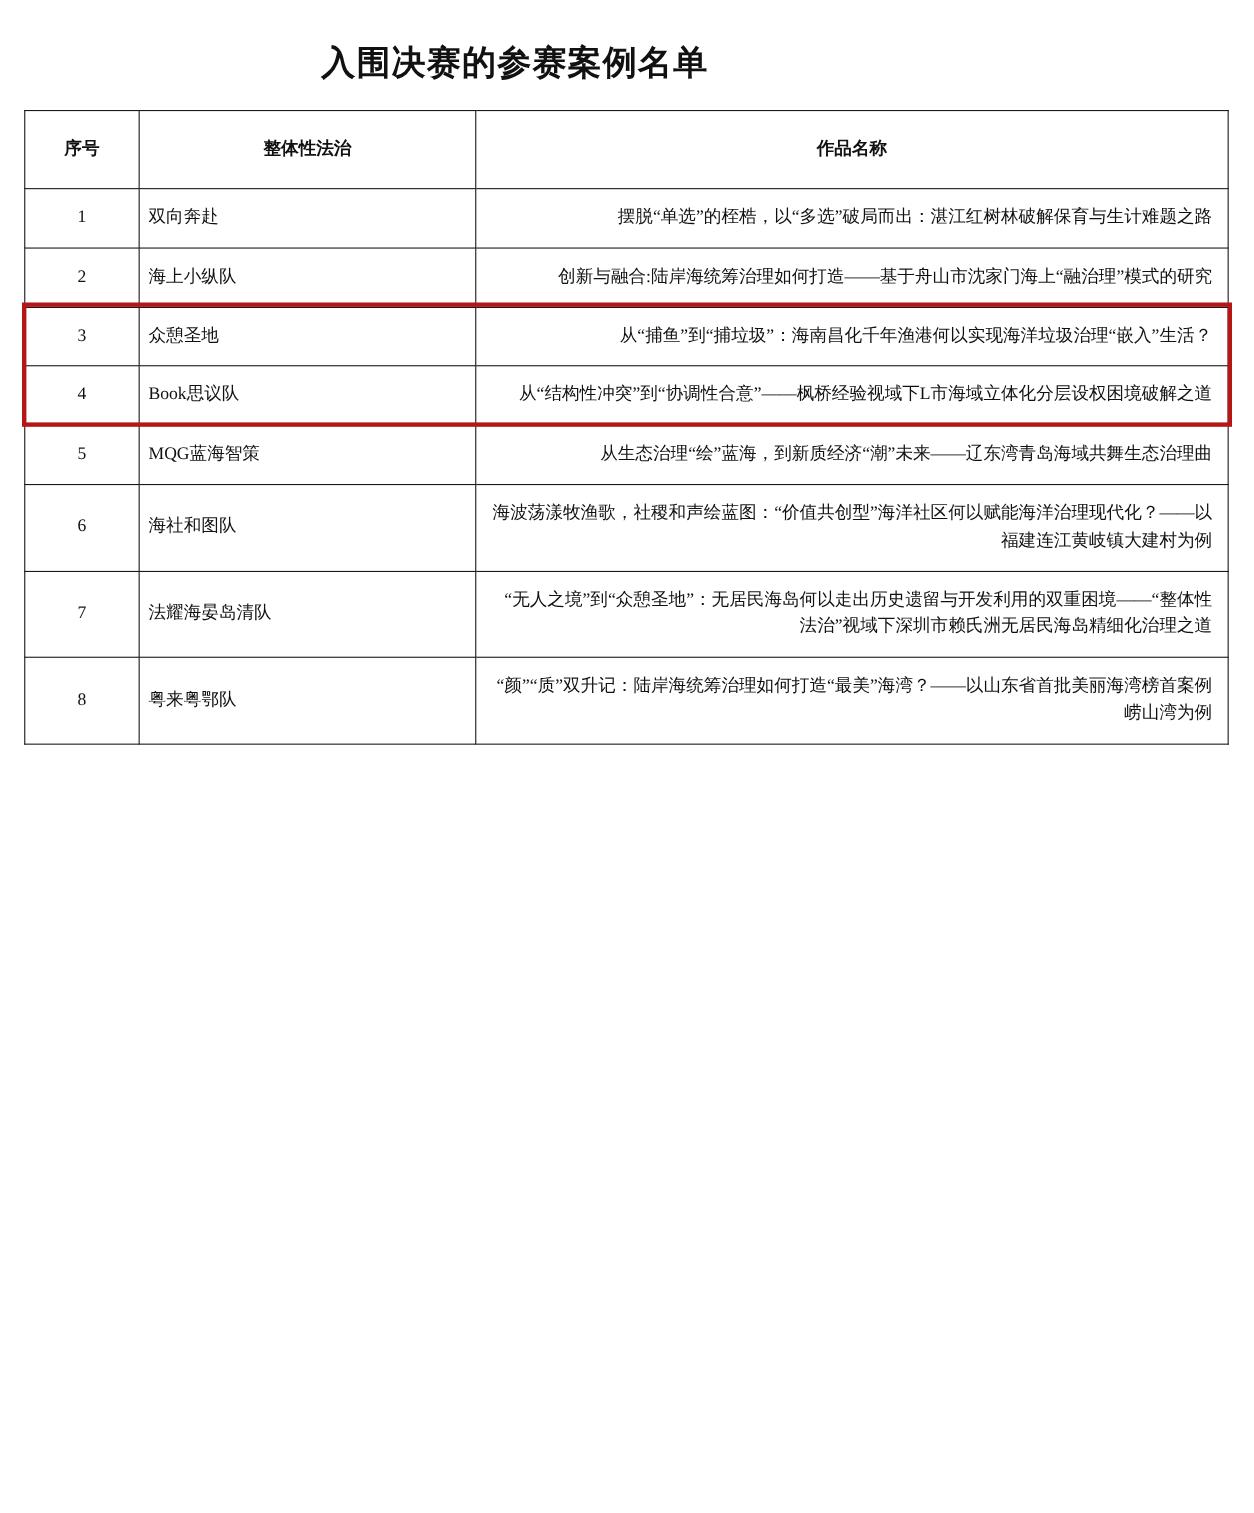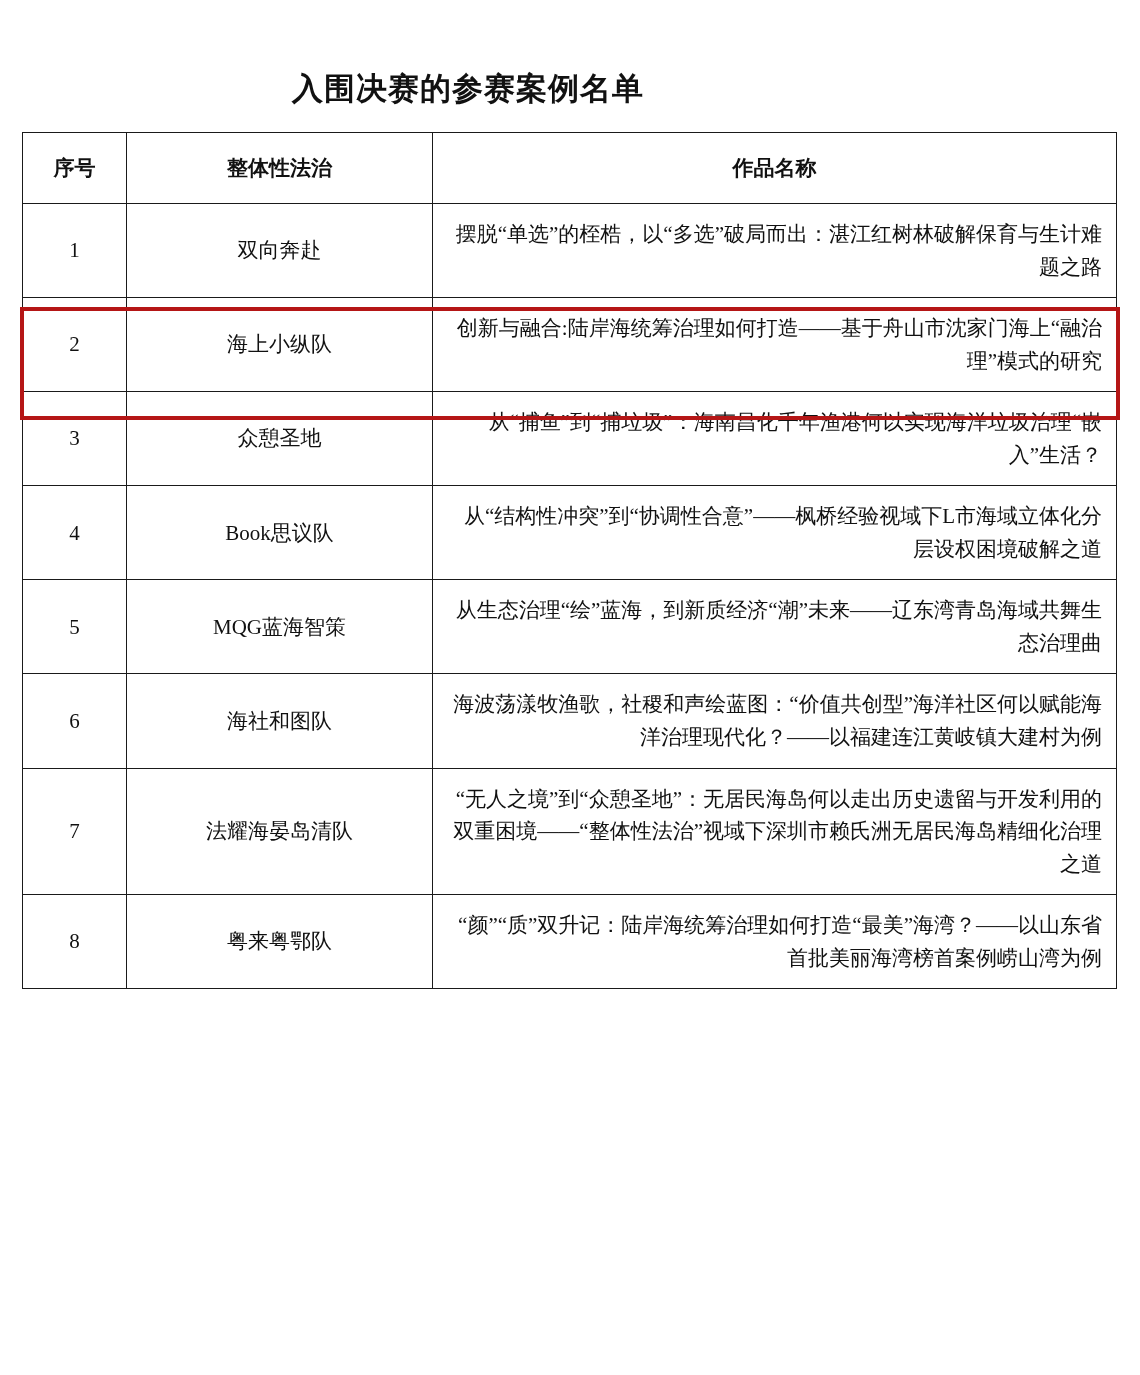--- a/index.html
+++ b/index.html
@@ -10,21 +10,20 @@
   body {
     width: 1140px;
     min-height: 1375px;
     font-family: "Liberation Serif", "DejaVu Serif", serif;
     color: #111111;
   }
   .page {
     width: 936px;
     box-sizing: border-box;
     padding: 22px 22px 10px 22px;
-    margin-top: 32px;
   }
   .doc-title {
     text-align: center;
     font-size: 31px;
     font-weight: bold;
     letter-spacing: 1px;
     margin: 14px 0 22px 0;
     font-family: "Liberation Serif", "DejaVu Serif", serif;
   }
   .doc-subtitle {
@@ -38,40 +37,39 @@
   table.list-table {
     border-collapse: collapse;
     width: 1094px;
     margin: 0 auto;
     table-layout: fixed;
   }
   table.list-table th,
   table.list-table td {
     border: 1px solid #1a1a1a;
     vertical-align: middle;
-    font-size: 21px;
+    font-size: 16px;
     line-height: 1.55;
     font-family: "Liberation Serif", "DejaVu Serif", serif;
   }
   table.list-table th {
     text-align: center;
     font-weight: bold;
     height: 62px;
     padding: 4px 6px;
   }
   col.c-index { width: 104px; }
   col.c-team  { width: 306px; }
   col.c-work  { width: 684px; }
 
   td.cell-index {
     text-align: center;
     font-size: 25px;
   }
   td.cell-team {
-    text-align: center;
     font-size: 25px;
     padding: 10px 8px;
   }
   td.cell-work {
     text-align: right;
     padding: 14px 14px 14px 12px;
     font-size: 25px;
     line-height: 1.62;
   }
   tr.highlighted td {

